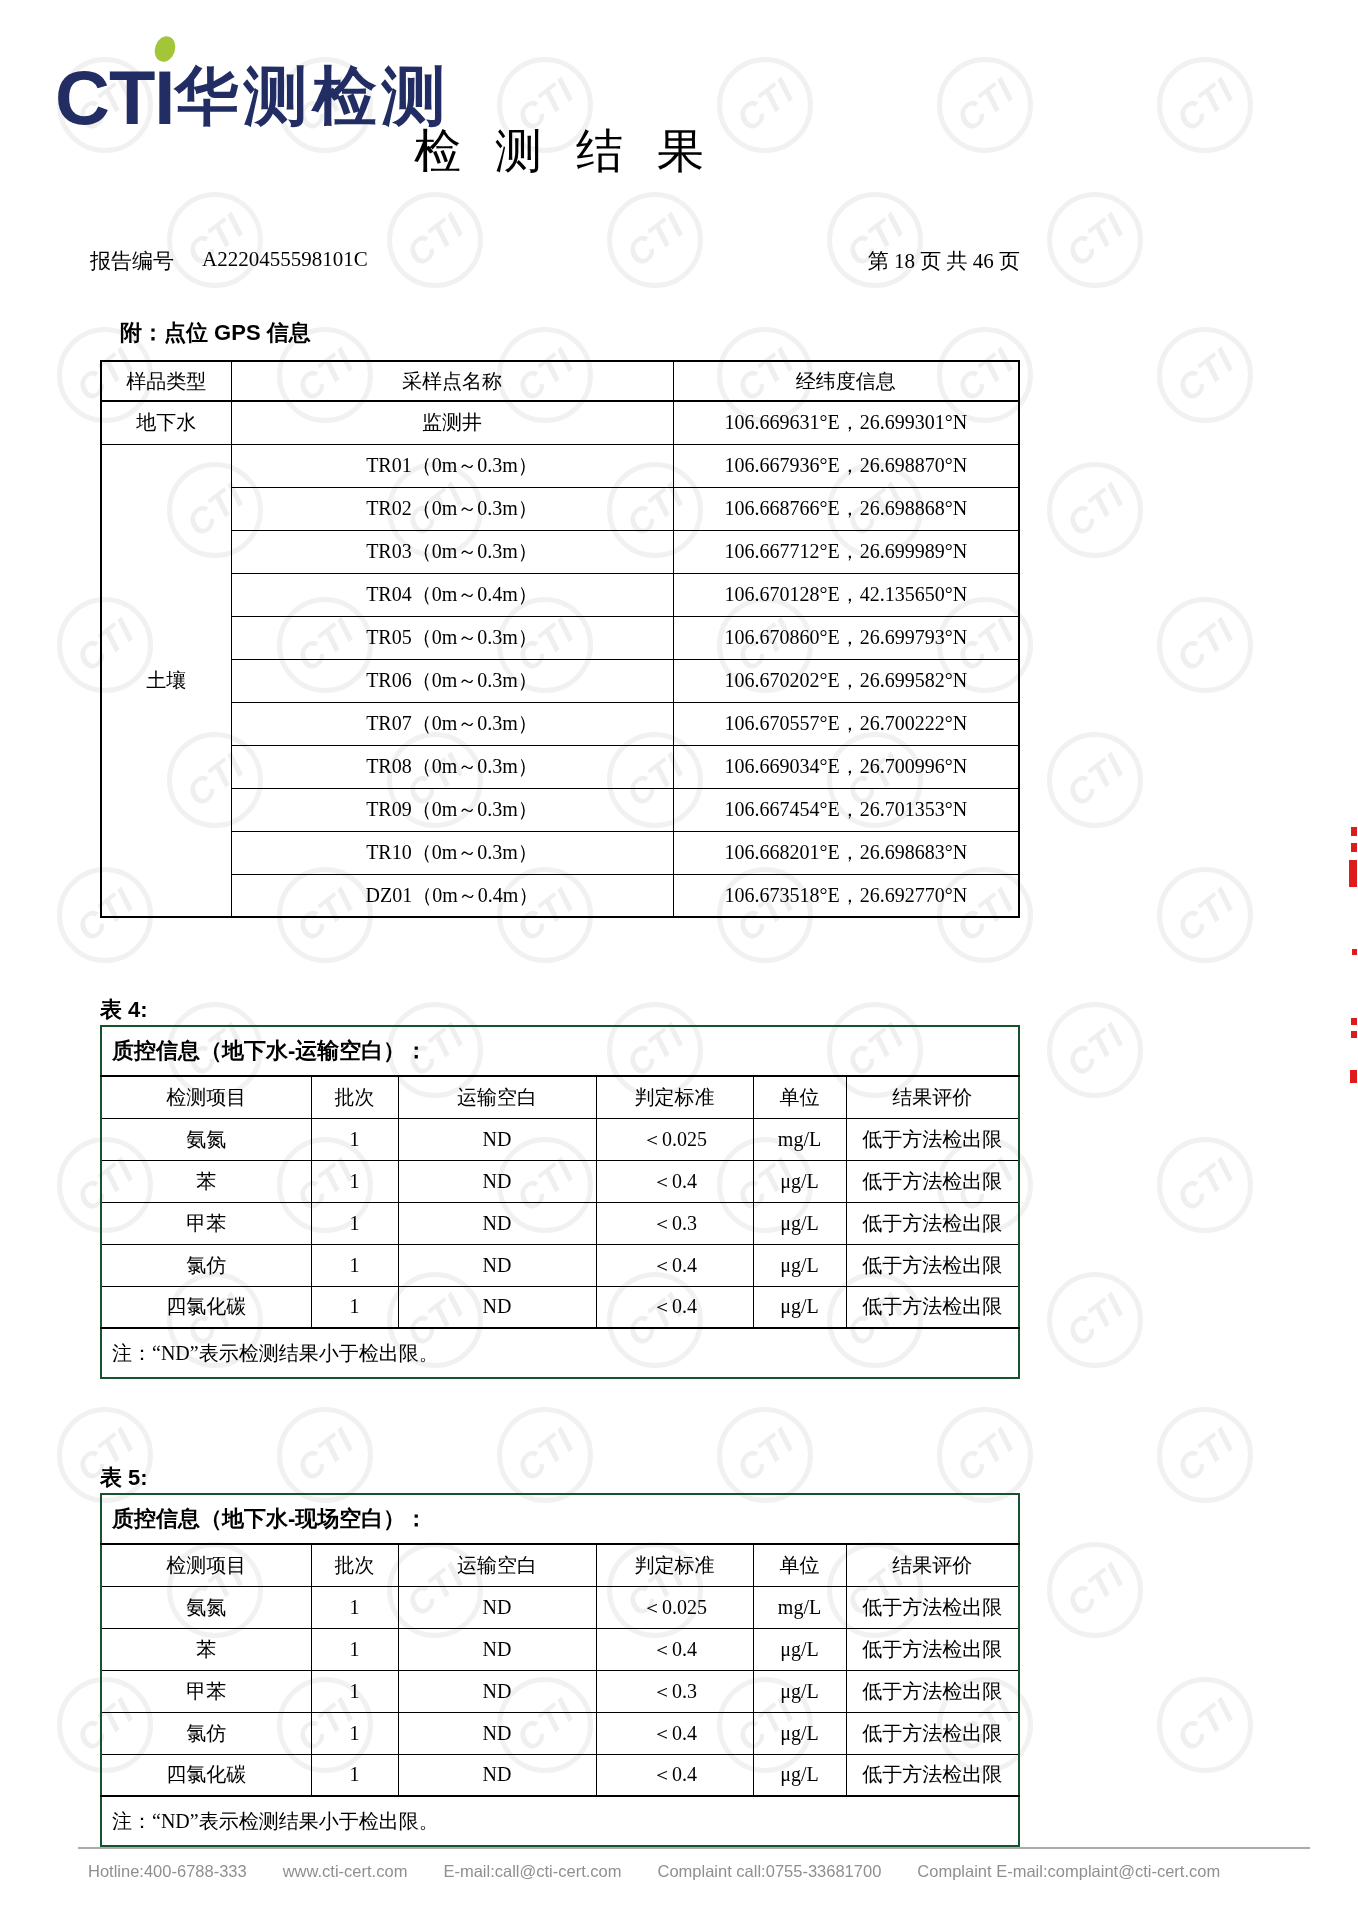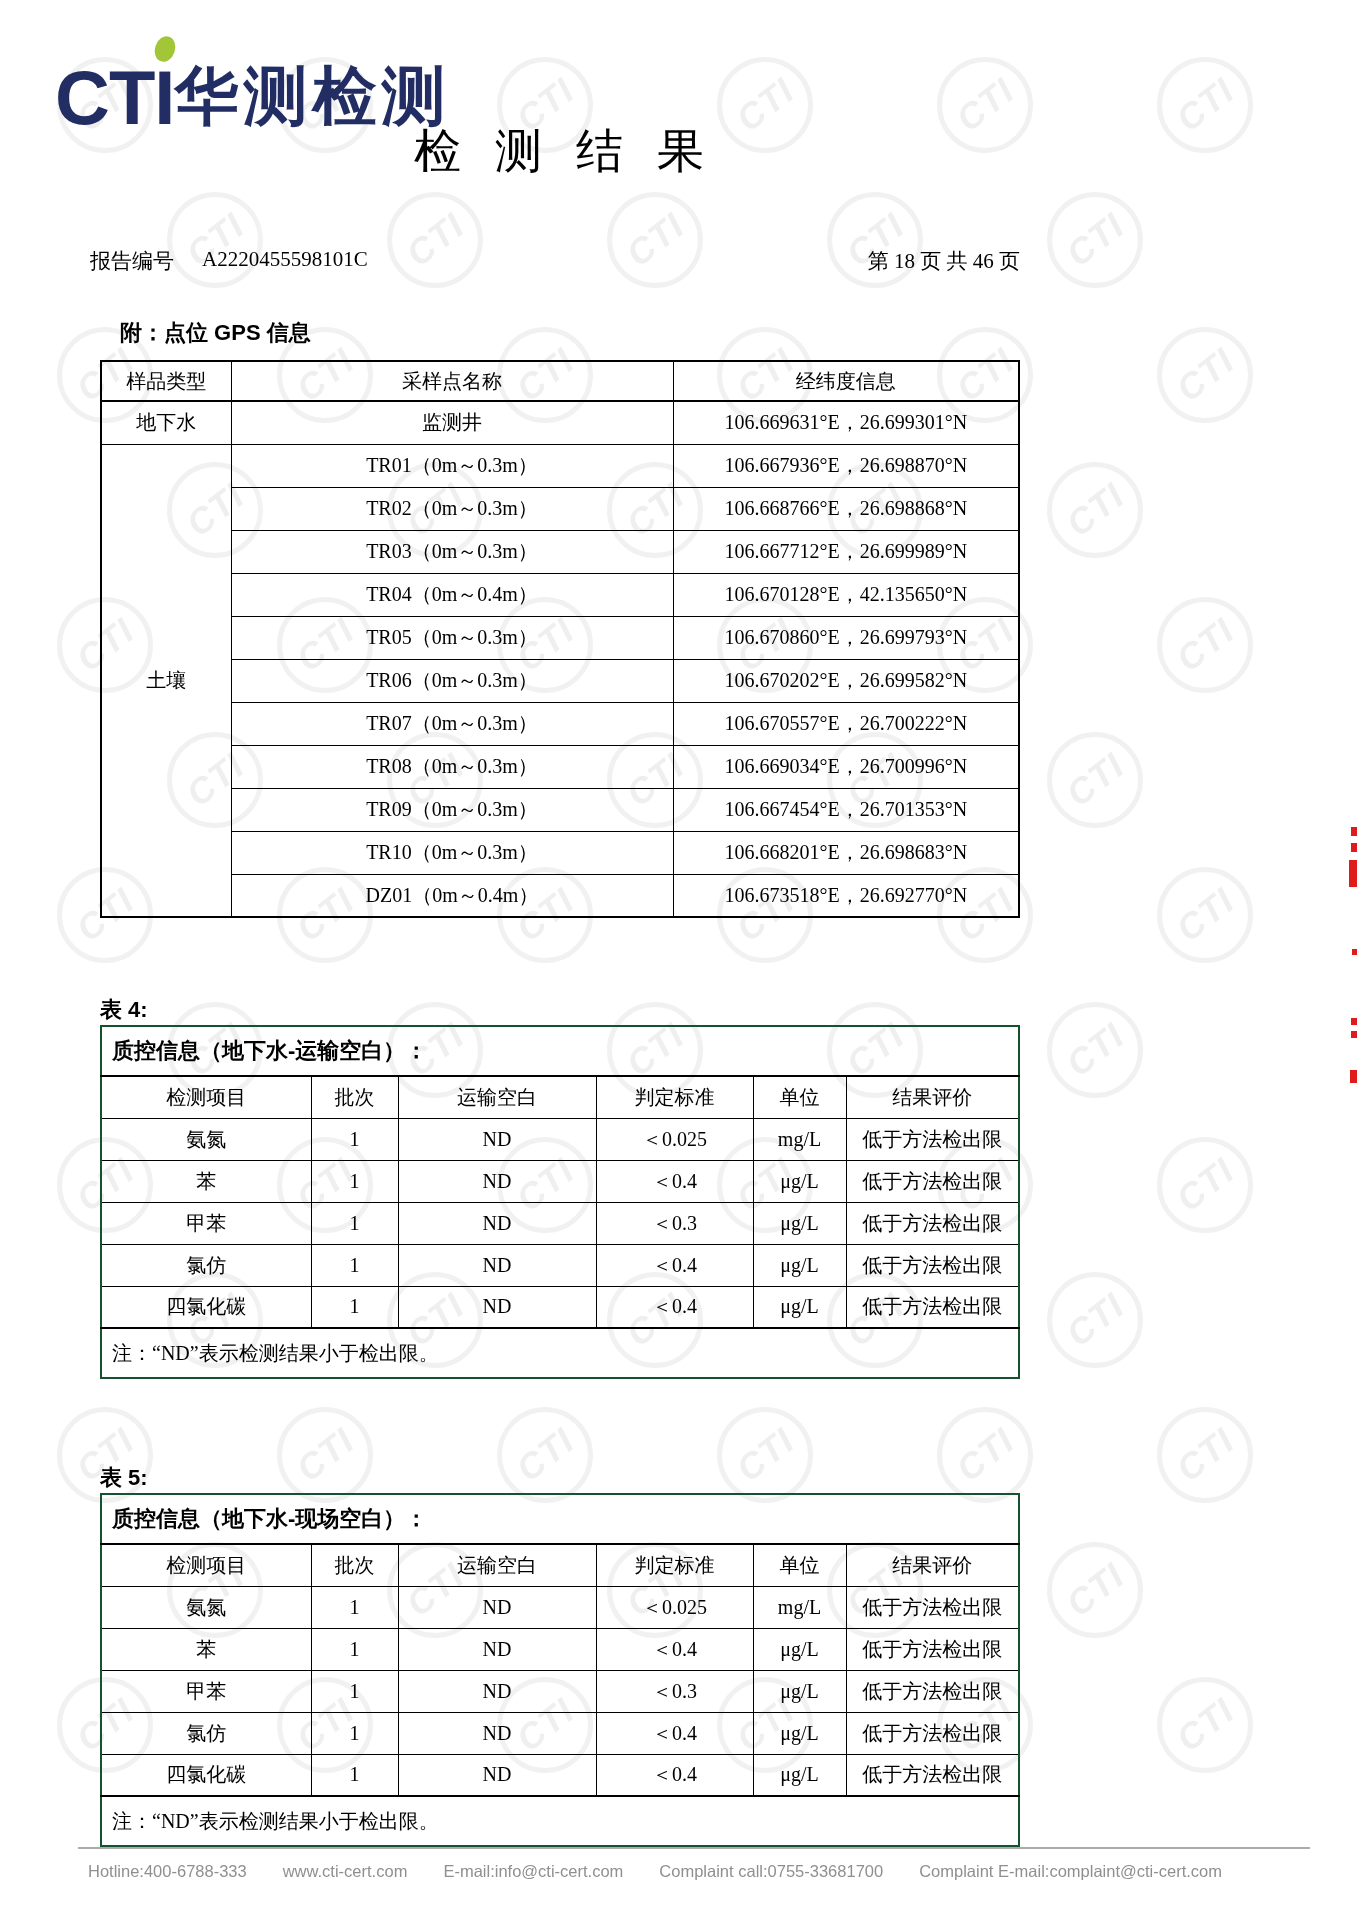--- a/index.html
+++ b/index.html
@@ -507,18 +507,18 @@
     <div class="red-mark" style="left:1349px;top:860px;width:8px;height:27px;"></div>
     <div class="red-mark" style="left:1352px;top:949px;width:5px;height:6px;"></div>
     <div class="red-mark" style="left:1351px;top:1018px;width:6px;height:7px;"></div>
     <div class="red-mark" style="left:1351px;top:1031px;width:6px;height:7px;"></div>
     <div class="red-mark" style="left:1350px;top:1070px;width:7px;height:13px;"></div>
 
     <div class="footer-rule"></div>
     <div class="footer">
       <span>Hotline:400-6788-333</span>
       <span>www.cti-cert.com</span>
-      <span>E-mail:info@cti-cert.com</span>
+      <span>E-mail:call@cti-cert.com</span>
       <span>Complaint call:0755-33681700</span>
       <span>Complaint E-mail:complaint@cti-cert.com</span>
     </div>
   </div>
 </div>
 
 </body></html>

